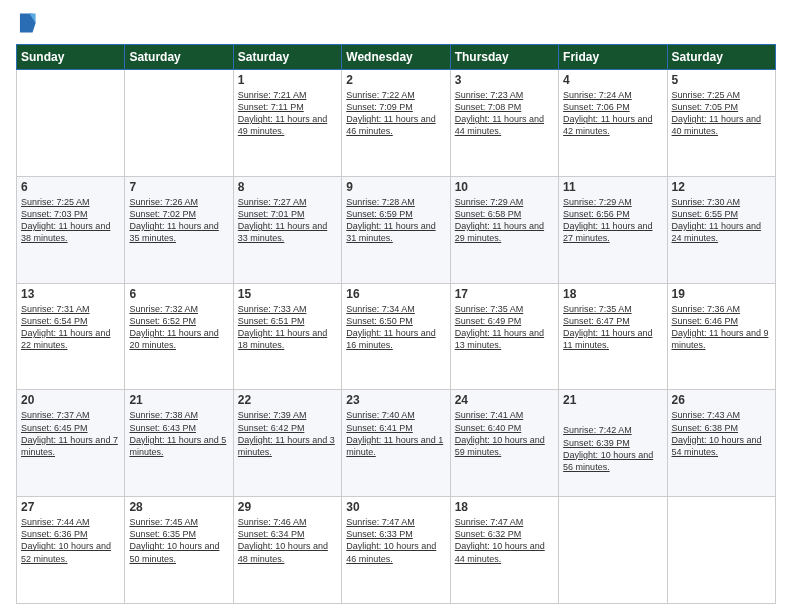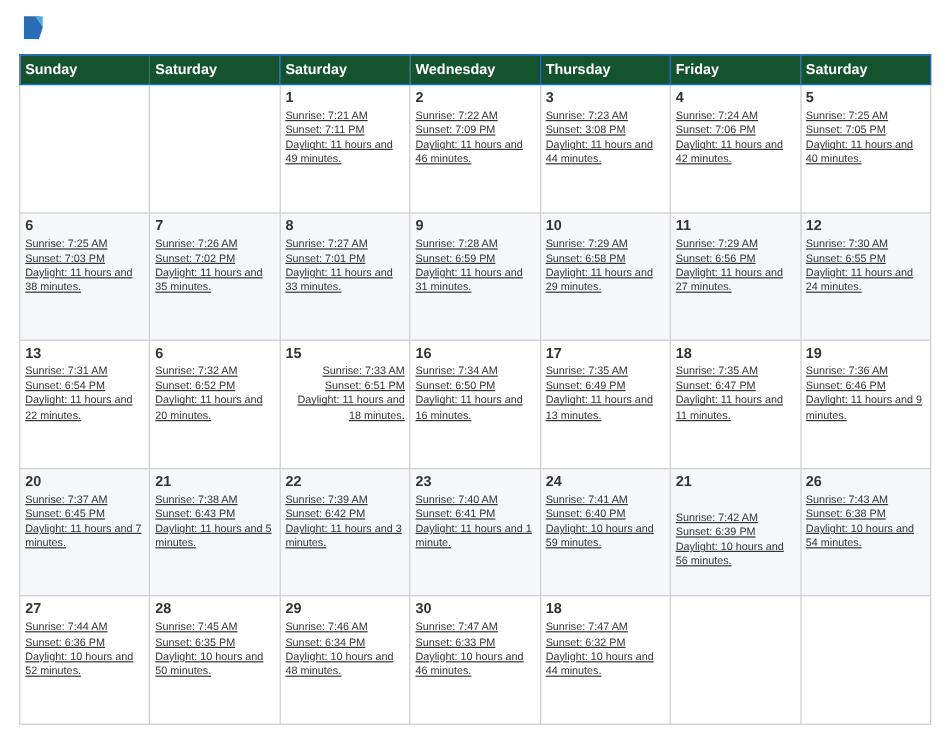--- a/index.html
+++ b/index.html
@@ -143,21 +143,21 @@
           </td>
           <td>
             <span class="day-num">2</span>
             <div class="day-info" style="white-space: pre-line;">Sunrise: 7:22 AM
 Sunset: 7:09 PM
 Daylight: 11 hours and 46 minutes.</div>
           </td>
           <td>
             <span class="day-num">3</span>
             <div class="day-info" style="white-space: pre-line;">Sunrise: 7:23 AM
-Sunset: 3:08 PM
+Sunset: 7:08 PM
 Daylight: 11 hours and 44 minutes.</div>
           </td>
           <td>
             <span class="day-num">4</span>
             <div class="day-info" style="white-space: pre-line;">Sunrise: 7:24 AM
 Sunset: 7:06 PM
 Daylight: 11 hours and 42 minutes.</div>
           </td>
           <td>
             <span class="day-num">5</span>
@@ -218,21 +218,21 @@
 Daylight: 11 hours and 22 minutes.</div>
           </td>
           <td>
             <span class="day-num">6</span>
             <div class="day-info" style="white-space: pre-line;">Sunrise: 7:32 AM
 Sunset: 6:52 PM
 Daylight: 11 hours and 20 minutes.</div>
           </td>
           <td>
             <span class="day-num">15</span>
-            <div class="day-info" style="white-space: pre-line; text-align: right;">Sunrise: 7:33 AM
+            <div class="day-info" style="white-space: pre-line;">Sunrise: 7:33 AM
 Sunset: 6:51 PM
 Daylight: 11 hours and 18 minutes.</div>
           </td>
           <td>
             <span class="day-num">16</span>
             <div class="day-info" style="white-space: pre-line;">Sunrise: 7:34 AM
 Sunset: 6:50 PM
 Daylight: 11 hours and 16 minutes.</div>
           </td>
           <td>

